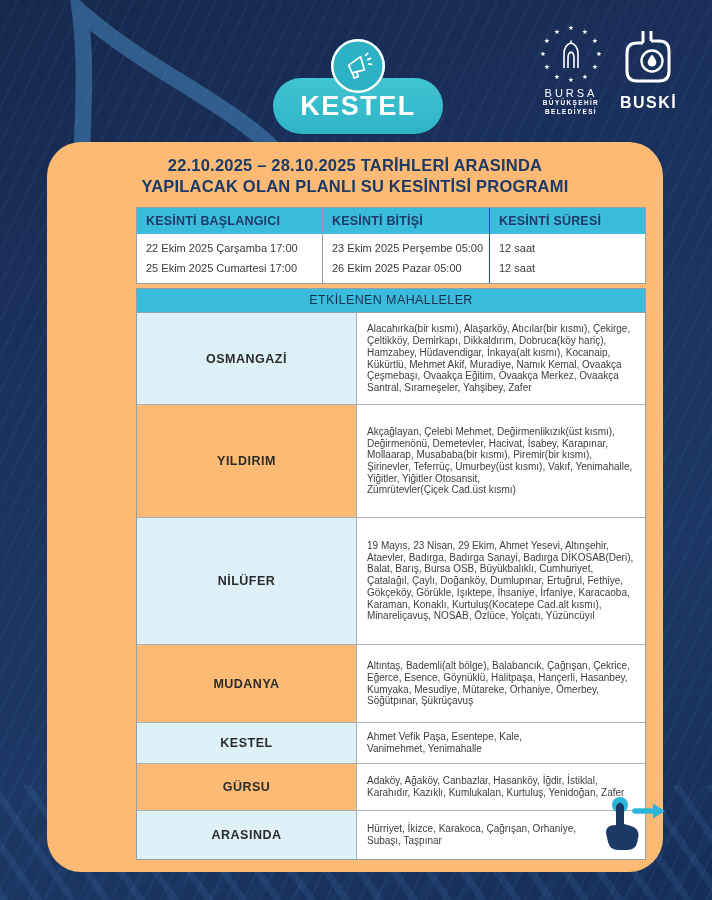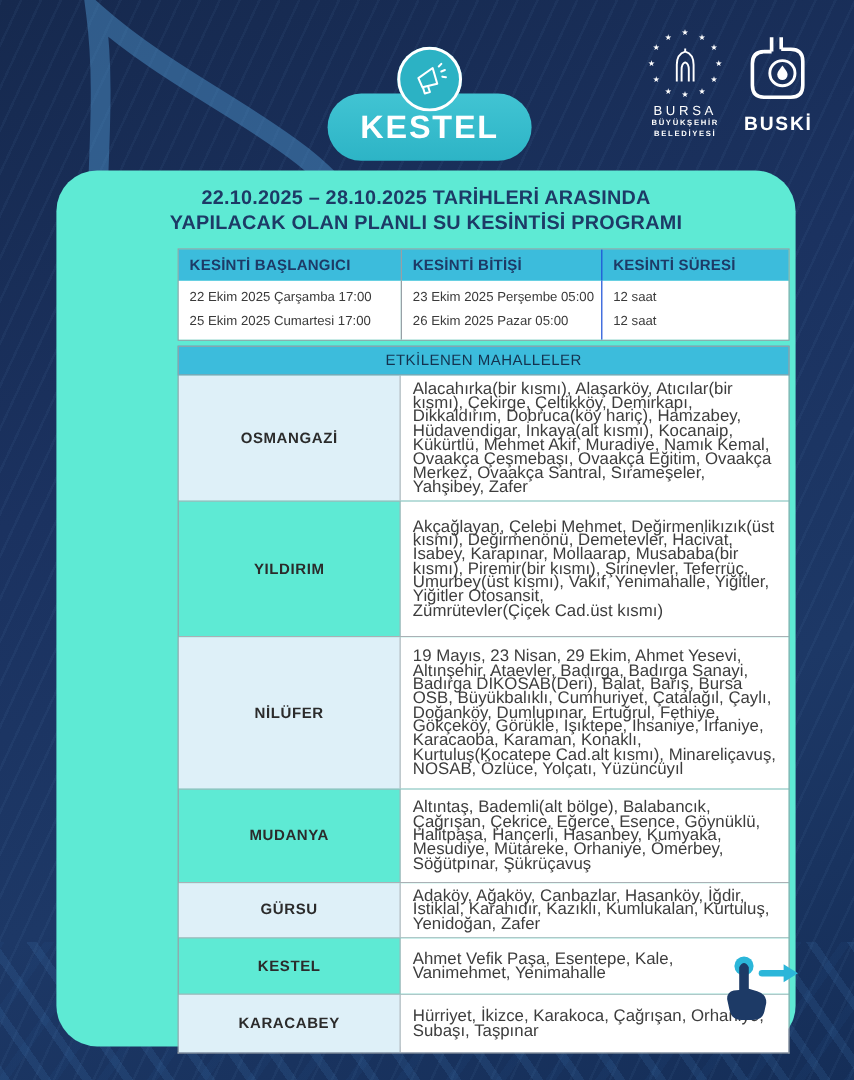--- a/index.html
+++ b/index.html
@@ -38,56 +38,56 @@
   .emblem{position:relative;width:62px;height:57px;margin:0 auto;}
   .emblem .st{position:absolute;font-size:6.5px;color:#fff;line-height:1;}
   .bursa-l1{font-size:11px;font-weight:normal;letter-spacing:3px;margin-top:3px;}
   .bursa-l2,.bursa-l3{font-size:6.4px;font-weight:bold;letter-spacing:1.4px;line-height:1.35;}
   .buski-logo{position:absolute;left:620px;top:29px;width:56px;text-align:center;color:#fff;z-index:3;}
   .buski-label{font-size:16px;font-weight:bold;letter-spacing:1.5px;margin-top:5px;}
 
   
   .card{
     position:absolute;left:47px;top:142px;width:616px;height:730px;z-index:2;
-    background:#5eead4;border-radius:34px;
+    background:#fdba74;border-radius:34px;
   }
   .title{
     padding-top:13px;text-align:center;color:#1d3a66;font-weight:bold;
     font-size:16.5px;line-height:1.3;letter-spacing:0.2px;
   }
-  .tablewrap{position:absolute;left:65px;top:65px;width:510px;padding-left:36px;}
+  .tablewrap{position:absolute;left:53px;top:65px;width:510px;padding-left:36px;}
 
   .sched{border:1px solid #97a0a6;}
   .s-row{display:flex;}
   .sh{background:#3cbcdc;}
   .s-c{box-sizing:border-box;}
   .c1{width:185px;}
   .c2{width:167px;border-left:1px solid #97a0a6;}
   .c3{width:156px;border-left:1px solid #1d4ed8;}
   .sh .s-c{color:#1d3a66;font-weight:bold;font-size:12.5px;padding:6px 2px 6px 9px;letter-spacing:0.2px;}
   .sd .s-c{background:#fff;color:#3a3a3a;font-size:11px;line-height:20px;padding:4px 2px 5px 9px;}
 
   .banner{
     margin-top:4px;background:#3cbcdc;border:1px solid #97a0a6;
     text-align:center;color:#14324f;font-weight:normal;font-size:12.5px;
     letter-spacing:0.4px;padding:4px 0 5px 0;
   }
   .dist{border:1px solid #97a0a6;border-top:none;}
   .d-row{display:flex;border-top:1px solid #aab0b5;}
   .d-row:first-child{border-top:none;}
   .d-name{
-    width:185px;box-sizing:border-box;border-right:1px solid #aab0b5;
+    width:220px;box-sizing:border-box;border-right:1px solid #aab0b5;
     display:flex;align-items:center;justify-content:center;
     font-weight:bold;font-size:12.5px;color:#2b2b2b;letter-spacing:0.5px;
     flex-shrink:0;
   }
   .d-row:nth-child(odd) .d-name{background:#def0f8;}
   .d-list{
     flex:1;display:flex;align-items:center;background:#fff;
-    font-size:14px;color:#3d3d3d;line-height:11.7px;
+    font-size:10px;color:#3d3d3d;line-height:11.7px;
     padding:5px 8px 5px 10px;white-space:pre-line;
   }
   .d-row:nth-child(1){min-height:91px;}
   .d-row:nth-child(2){min-height:112px;}
   .d-row:nth-child(3){min-height:126px;}
   .d-row:nth-child(4){min-height:77px;}
   .d-row:nth-child(5){min-height:40px;}
   .d-row:nth-child(6){min-height:46px;}
   .d-row:nth-child(7){min-height:48px;}
 
@@ -203,30 +203,30 @@
       </div>
       <div class="d-row">
         <div class="d-name">NİLÜFER</div>
         <div class="d-list">19 Mayıs, 23 Nisan, 29 Ekim, Ahmet Yesevi, Altınşehir, Ataevler, Badırga, Badırga Sanayi, Badırga DİKOSAB(Deri), Balat, Barış, Bursa OSB, Büyükbalıklı, Cumhuriyet, Çatalağıl, Çaylı, Doğanköy, Dumlupınar, Ertuğrul, Fethiye, Gökçeköy, Görükle, Işıktepe, İhsaniye, İrfaniye, Karacaoba, Karaman, Konaklı, Kurtuluş(Kocatepe Cad.alt kısmı), Minareliçavuş, NOSAB, Özlüce, Yolçatı, Yüzüncüyıl</div>
       </div>
       <div class="d-row">
         <div class="d-name">MUDANYA</div>
         <div class="d-list">Altıntaş, Bademli(alt bölge), Balabancık, Çağrışan, Çekrice, Eğerce, Esence, Göynüklü, Halitpaşa, Hançerli, Hasanbey, Kumyaka, Mesudiye, Mütareke, Orhaniye, Ömerbey, Söğütpınar, Şükrüçavuş</div>
       </div>
       <div class="d-row">
-        <div class="d-name">GÜRSU</div>
-        <div class="d-list">Adaköy, Ağaköy, Canbazlar, Hasanköy, İğdir, İstiklal, Karahıdır, Kazıklı, Kumlukalan, Kurtuluş, Yenidoğan, Zafer</div>
-      </div>
-      <div class="d-row">
         <div class="d-name">KESTEL</div>
         <div class="d-list">Ahmet Vefik Paşa, Esentepe, Kale,
 Vanimehmet, Yenimahalle</div>
       </div>
       <div class="d-row">
-        <div class="d-name">KARACABEY</div>
+        <div class="d-name">GÜRSU</div>
+        <div class="d-list">Adaköy, Ağaköy, Canbazlar, Hasanköy, İğdir, İstiklal, Karahıdır, Kazıklı, Kumlukalan, Kurtuluş, Yenidoğan, Zafer</div>
+      </div>
+      <div class="d-row">
+        <div class="d-name">ARASINDA</div>
         <div class="d-list">Hürriyet, İkizce, Karakoca, Çağrışan, Orhaniye,
 Subaşı, Taşpınar</div>
       </div>
     </div>
   </div>
 
   <svg class="swipe" viewBox="0 0 70 60">
     <line x1="36" y1="17" x2="55" y2="17" stroke="#2bb6d9" stroke-width="5.5" stroke-linecap="round"></line>
     <polygon points="54,9.5 66,17 54,24.5" fill="#2bb6d9"></polygon>
     <circle cx="21" cy="11" r="8" fill="#2bb6d9"></circle>

